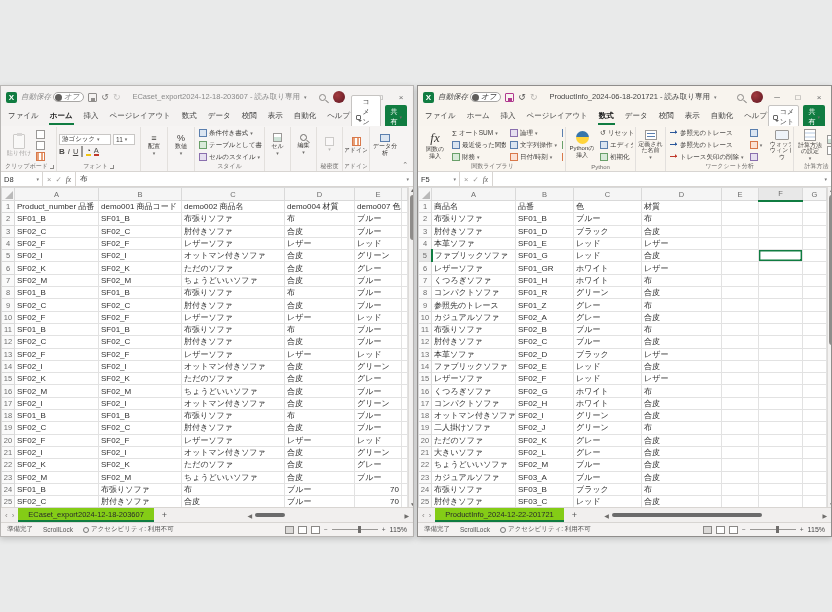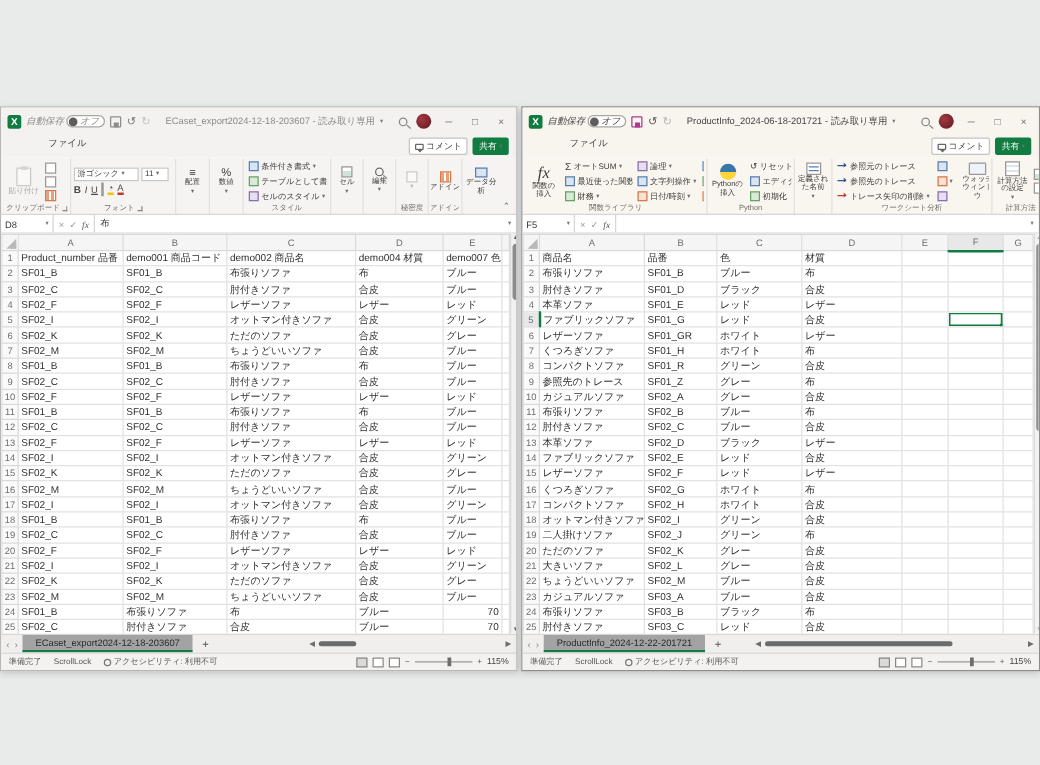--- a/index.html
+++ b/index.html
@@ -30,21 +30,21 @@
   .tb-right { margin-left:auto; display:flex; align-items:center; gap:7px; }
   .mag { width:7px; height:7px; border:1.2px solid #8a8886; border-radius:50%; position:relative; }
   .mag::after { content:""; position:absolute; left:5px; top:6px; width:4px; height:1.2px; background:#8a8886; transform:rotate(40deg); }
   .avatar { width:12px; height:12px; border-radius:50%; background:radial-gradient(circle at 35% 35%, #a33b3f, #5e1723); }
   .winbtn { font-size:8px; color:#6b6b6b; width:14px; text-align:center; }
 
   
   .menubar { height:18px; flex:0 0 18px; display:flex; align-items:center; padding:0 6px; }
   .window.left  .menubar { background:#f4f2f1; }
   .window.right .menubar { background:#f8f4ee; }
-  .mtabs { display:flex; gap:9px; font-size:7.5px; color:#444; height:100%; align-items:flex-end;flex-direction:column; }
+  .mtabs { display:flex; gap:9px; font-size:7.5px; color:#444; height:100%; align-items:center; }
   .mtab { padding:2px 1px; border-bottom:2px solid transparent; white-space:nowrap; }
   .mtab.active { font-weight:bold; border-bottom-color:#107C41; color:#222; }
   .mb-right { margin-left:auto; display:flex; align-items:center; gap:4px; }
   .comment-btn { display:flex; align-items:center; gap:2px; border:1px solid #c6c4c2; background:#fff; border-radius:2px; padding:1px 4px; font-size:7px; color:#444; }
   .bubble { width:7px; height:5px; border:1px solid #666; border-radius:1px; position:relative; }
   .bubble::after { content:""; position:absolute; left:1px; top:4px; border:2px solid transparent; border-top-color:#666; }
   .share-btn { display:flex; align-items:center; gap:2px; background:#107C41; color:#fff; border-radius:2px; padding:2px 5px; font-size:7px; }
 
   
   .ribbon { height:46px; flex:0 0 46px; display:flex; align-items:stretch; border-bottom:1px solid #d8d5d2; padding:1px 2px 0 2px; }
@@ -117,21 +117,21 @@
   th.sel-row { background:#e8e8e8 !important; border-right:2px solid #107C41 !important; }
   td.sel-cell { box-shadow:inset 0 0 0 1.4px #107C41; position:relative; }
   td.sel-cell::after { content:""; position:absolute; right:-1px; bottom:-1px; width:3px; height:3px; background:#107C41; }
 
   .vscroll { width:8px; flex:0 0 8px; margin-left:auto; background:#f3f2f1; border-left:1px solid #dddbd9; display:flex; flex-direction:column; align-items:center; font-size:5px; color:#6f6d6b; }
   .vthumb { width:6px; background:#8f8d8b; border-radius:3px; }
 
   
   .sheetbar { height:15px; flex:0 0 15px; display:flex; align-items:center; background:#f1efee; border-top:1px solid #d8d5d2; font-size:7.5px; padding:0 4px; gap:4px; }
   .snav { color:#8a8886; font-size:8px; }
-  .stab { background:#a3a3a3; border-bottom:2px solid #107C41; padding:0 10px; height:100%; display:flex; align-items:center; color:#2a2a2a; white-space:nowrap; }
+  .stab { background:#84cc16; border-bottom:2px solid #107C41; padding:0 10px; height:100%; display:flex; align-items:center; color:#2a2a2a; white-space:nowrap; }
   .addsheet { color:#555; font-size:9px; padding:0 4px; }
   .hscroll { margin-left:auto; display:flex; align-items:center; gap:3px; width:40%; }
   .window.right .hscroll { width:55%; }
   .htrack { flex:1; height:5px; display:flex; align-items:center; }
   .hthumb { height:4px; background:#6b6b6b; border-radius:2px; }
   .harrow { font-size:6px; color:#6f6d6b; }
 
   
   .statusbar { height:14px; flex:0 0 14px; display:flex; align-items:center; gap:10px; background:#f4f2f1; border-top:1px solid #d8d5d2; font-size:6.5px; color:#555; padding:0 6px; }
   .acc { display:flex; align-items:center; gap:2px; }

